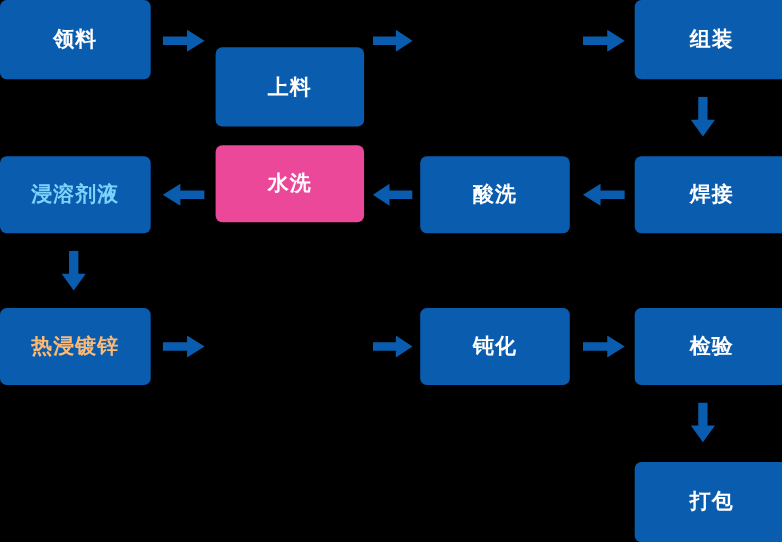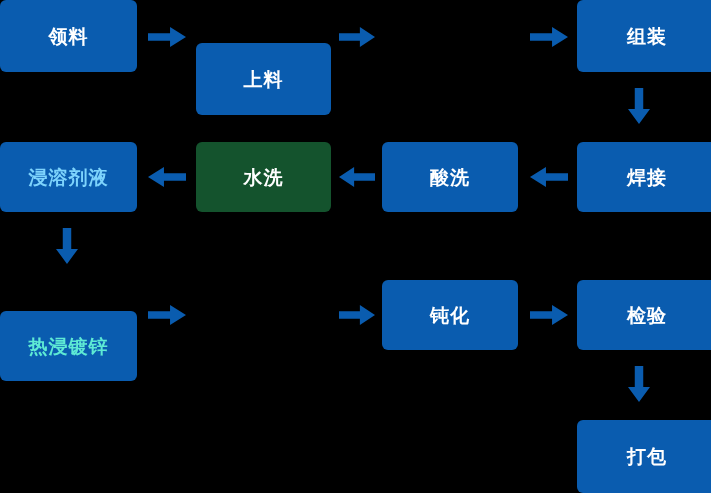--- a/index.html
+++ b/index.html
@@ -55,27 +55,27 @@
     </div>
     <div class="node" style="left: 577px; width: 140px; top: 0px; height: 72px; background: rgb(10, 92, 175); color: rgb(255, 255, 255);">
       <span>组装</span>
     </div>
     <div class="node" style="left: 577px; width: 140px; top: 142px; height: 70px; background: rgb(10, 92, 175); color: rgb(255, 255, 255);">
       <span>焊接</span>
     </div>
     <div class="node" style="left: 382px; width: 136px; top: 142px; height: 70px; background: rgb(10, 92, 175); color: rgb(255, 255, 255); text-align: center;">
       <span>酸洗</span>
     </div>
-    <div class="node" style="left: 196px; width: 135px; top: 142px; height: 70px; background: #14532d; color: rgb(255, 255, 255);">
+    <div class="node" style="left: 196px; width: 135px; top: 132px; height: 70px; background: #ec4899; color: rgb(255, 255, 255);">
       <span>水洗</span>
     </div>
     <div class="node" style="left: 0px; width: 137px; top: 142px; height: 70px; background: rgb(10, 92, 175); color: #7dd3fc;">
       <span>浸溶剂液</span>
     </div>
-    <div class="node" style="left: 0px; width: 137px; top: 280px; height: 70px; background: rgb(10, 92, 175); color: #5eead4; margin-top: 31px;">
+    <div class="node" style="left: 0px; width: 137px; top: 280px; height: 70px; background: rgb(10, 92, 175); color: #fdba74;">
       <span>热浸镀锌</span>
     </div>
     <div class="node" style="left: 382px; width: 136px; top: 280px; height: 70px; background: rgb(10, 92, 175); color: rgb(255, 255, 255);">
       <span>钝化</span>
     </div>
     <div class="node" style="left: 577px; width: 140px; top: 280px; height: 70px; background: rgb(10, 92, 175); color: rgb(255, 255, 255);">
       <span>检验</span>
     </div>
     <div class="node" style="left: 577px; width: 140px; top: 420px; height: 73px; background: rgb(10, 92, 175); color: rgb(255, 255, 255);">
       <span>打包</span>

